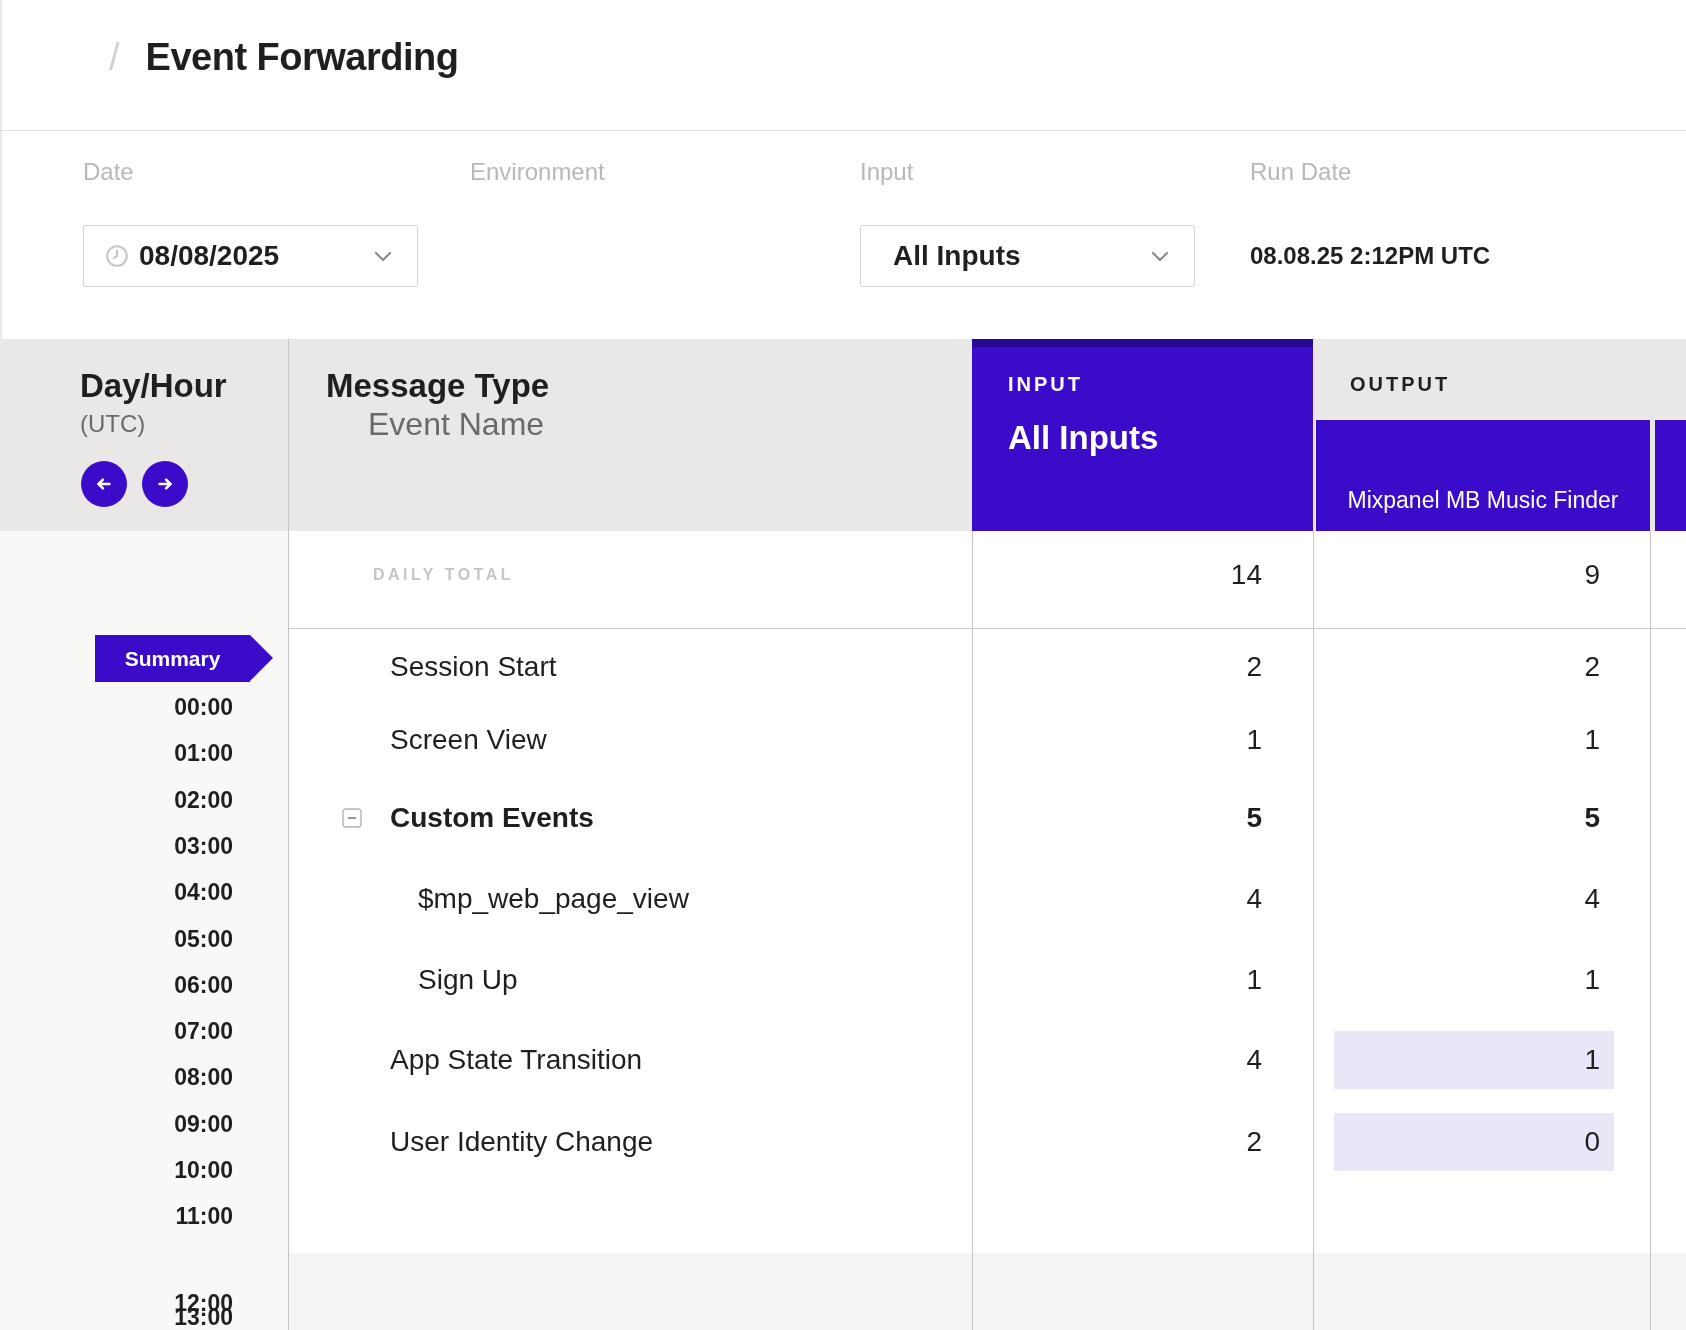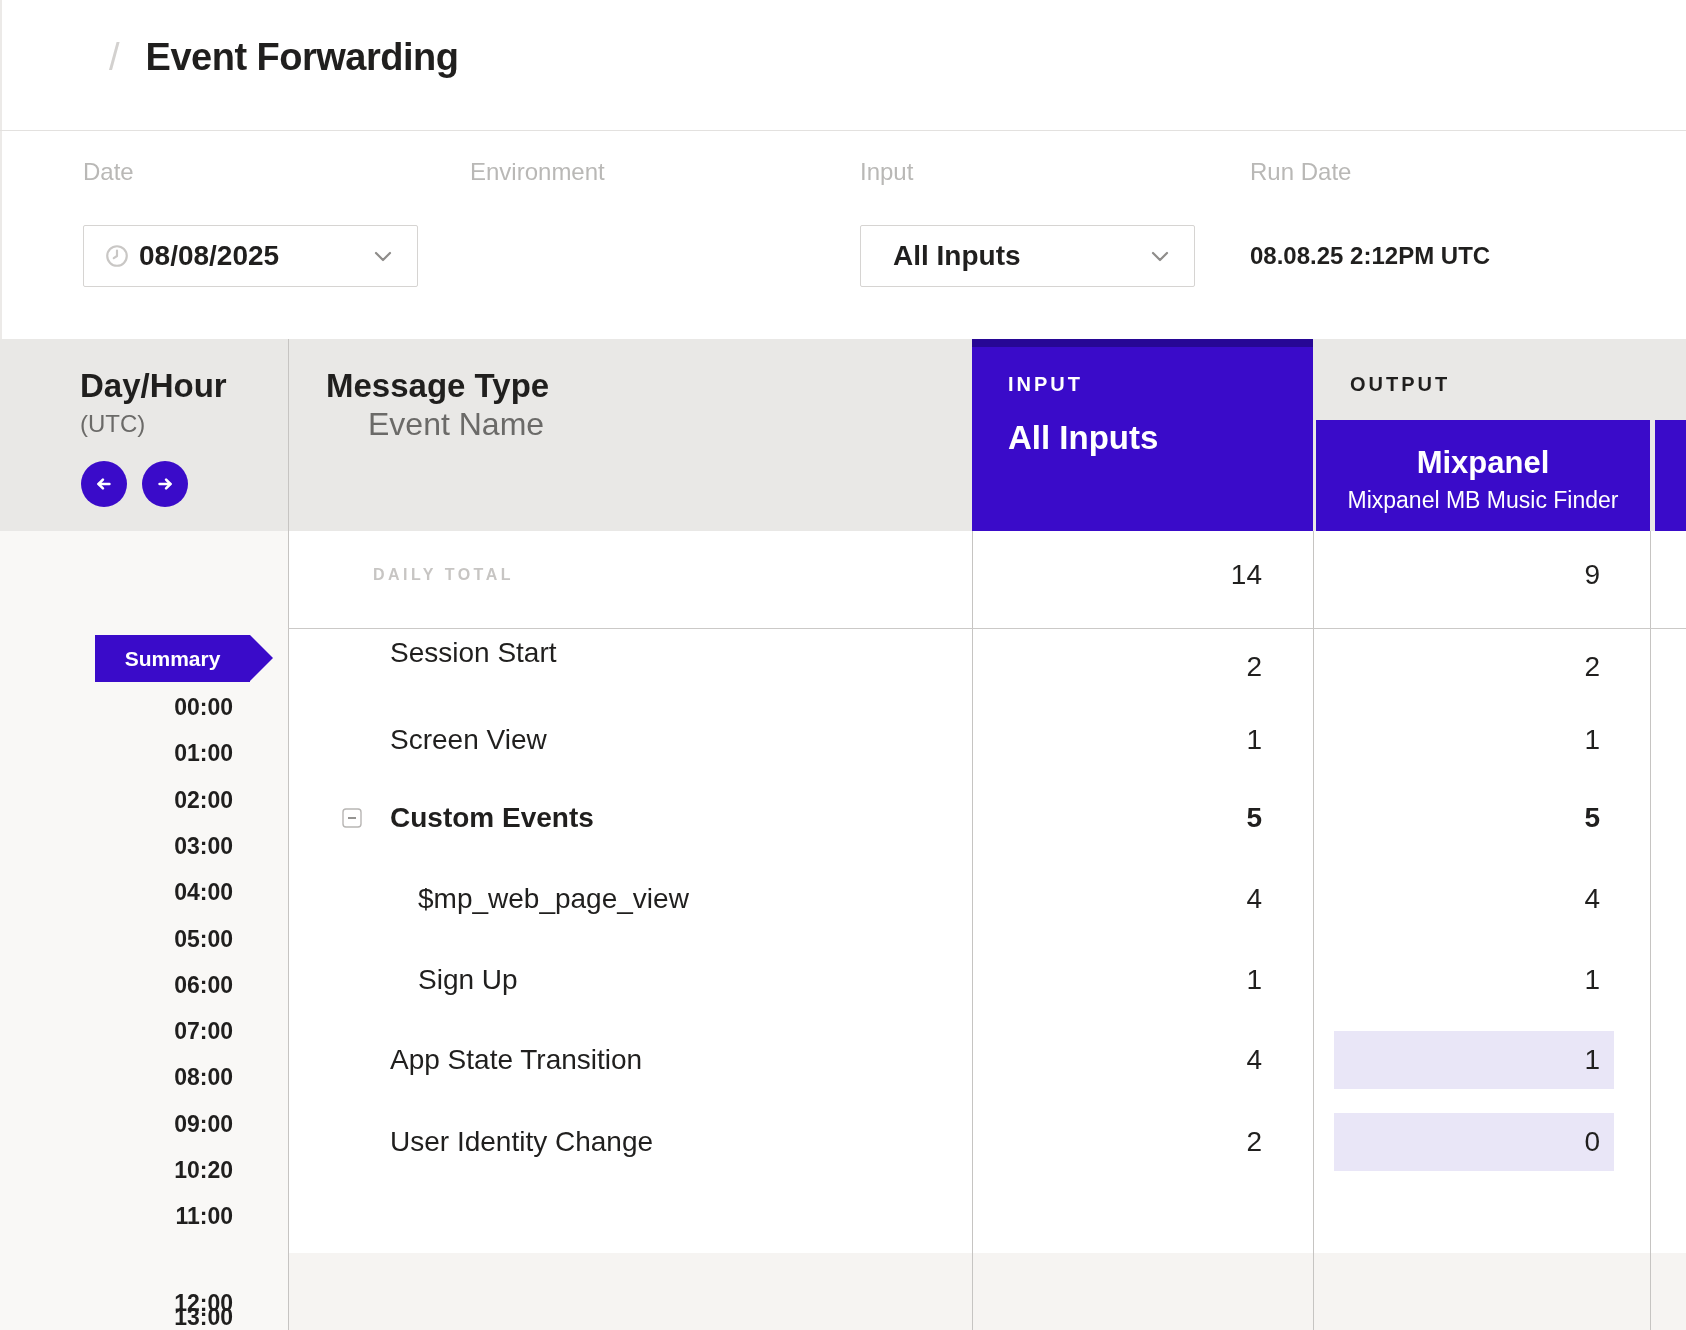--- a/index.html
+++ b/index.html
@@ -124,40 +124,39 @@
   <div class="abs mt-sub">Event Name</div>
 
   <div class="abs input-block">
     <div class="input-strip"></div>
     <div class="input-label col-label">INPUT</div>
     <div class="input-title">All Inputs</div>
   </div>
 
   <div class="abs col-label output-label">OUTPUT</div>
   <div class="abs mix-block">
-    <div class="mix-title">Mixpanel</div>
     <div class="mix-sub">Mixpanel MB Music Finder</div>
   </div>
   <div class="abs sliver-block"></div>
 
   <div class="abs rail"></div>
   <div class="abs footer-zone"></div>
 
   <div class="abs vline" style="left:288px;top:339px;height:991px;"></div>
   <div class="abs vline" style="left:972px;top:531px;height:799px;"></div>
   <div class="abs vline" style="left:1313px;top:531px;height:799px;"></div>
   <div class="abs vline" style="left:1650px;top:531px;height:799px;"></div>
   <div class="abs hline" style="left:288px;top:628px;width:1398px;"></div>
 
   <div class="abs dt-label">DAILY TOTAL</div>
   <div class="num in" style="top:559px;">14</div>
   <div class="num out" style="top:559px;">9</div>
 
   <div>
-    <span class="row-label lvl1" style="top:637px;text-align:right;">Session Start</span>
+    <span class="row-label lvl1" style="top:651px;text-align:right;">Session Start</span>
     <span class="num in" style="top:651px;">2</span>
     <span class="num out" style="top:651px;">2</span>
   </div>
 
   <div>
     <span class="row-label lvl1" style="top:724px;">Screen View</span>
     <span class="num in" style="top:724px;">1</span>
     <span class="num out" style="top:724px;">1</span>
   </div>
 
@@ -205,18 +204,18 @@
   <div class="hour" style="top:692px;">00:00</div>
   <div class="hour" style="top:738px;">01:00</div>
   <div class="hour" style="top:785px;">02:00</div>
   <div class="hour" style="top:831px;">03:00</div>
   <div class="hour" style="top:877px;">04:00</div>
   <div class="hour" style="top:924px;">05:00</div>
   <div class="hour" style="top:970px;">06:00</div>
   <div class="hour" style="top:1016px;">07:00</div>
   <div class="hour" style="top:1062px;">08:00</div>
   <div class="hour" style="top:1109px;">09:00</div>
-  <div class="hour" style="top:1155px;">10:20</div>
+  <div class="hour" style="top:1155px;">10:00</div>
   <div class="hour" style="top:1201px;">11:00</div>
   <div class="hour" style="top:1288px;">12:00</div>
   <div class="hour" style="top:1302px;">13:00</div>
 
 </div>
 
 </body></html>

